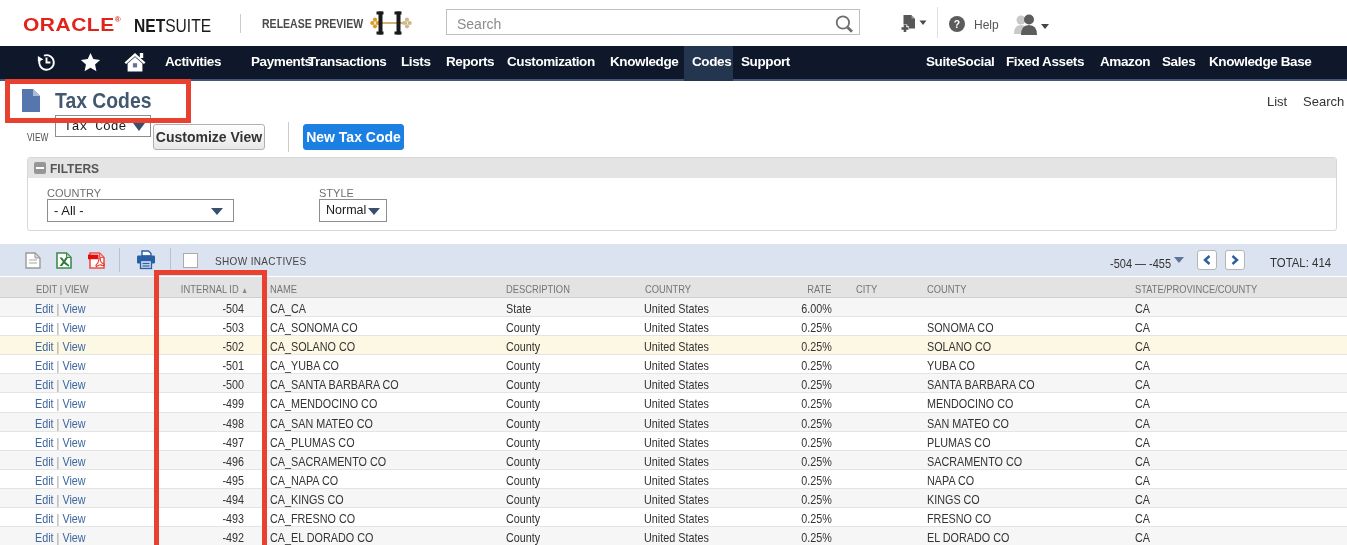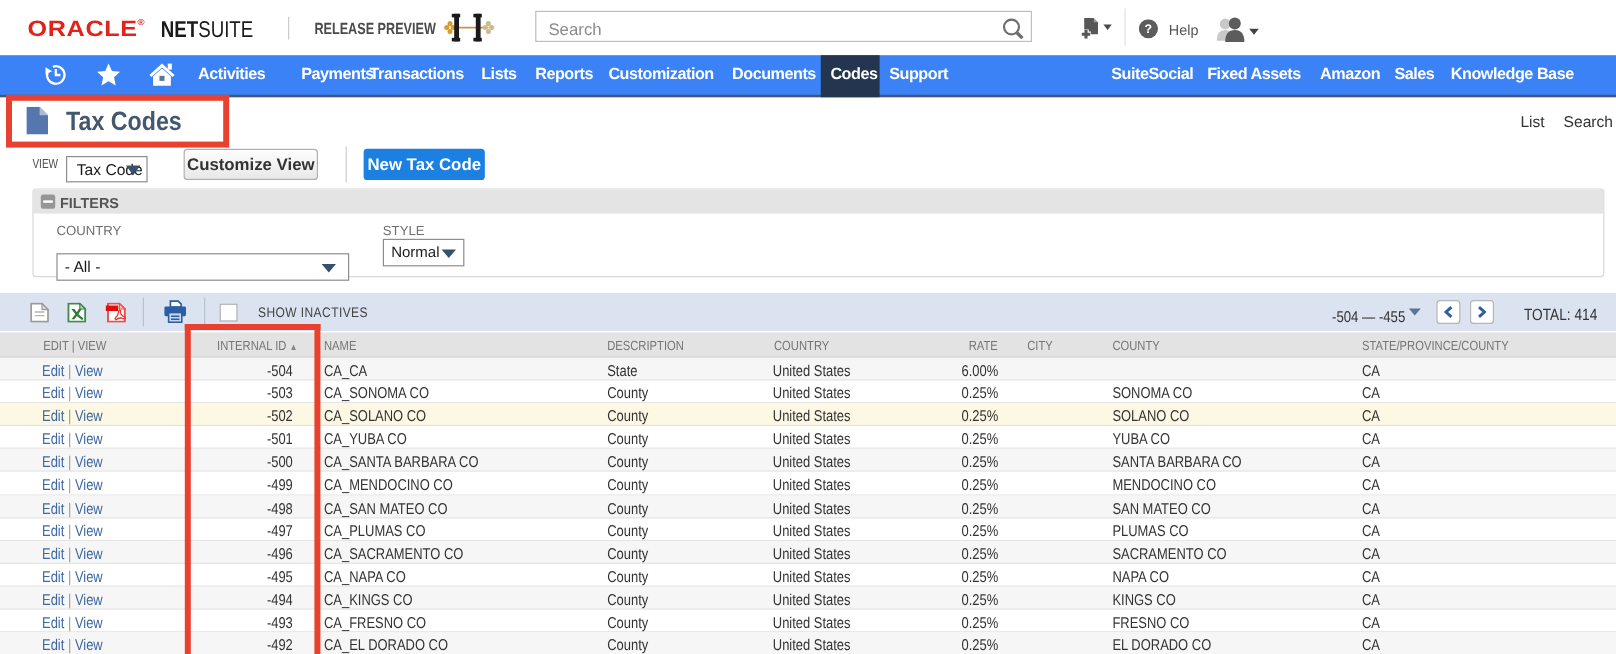--- a/index.html
+++ b/index.html
@@ -13,47 +13,47 @@
 #netsuite { position:absolute; left:134px; top:15px; font-size:19px; color:#1a1a1a; transform:scaleX(0.82); transform-origin:top left; }
 #netsuite b { font-weight:bold; }
 #topsep1 { position:absolute; left:240px; top:14px; width:1px; height:19px; background:#ccc; }
 #relprev { position:absolute; left:262px; top:16px; font-size:13.5px; font-weight:bold; color:#4a4a4a; transform:scaleX(0.78); transform-origin:top left; }
 #searchbox { position:absolute; left:446px; top:9px; width:414px; height:26px; border:1px solid #bfbfbf; background:#fff; }
 #searchbox .ph { position:absolute; left:10px; top:6px; font-size:14px; color:#8b8b8b; }
 #helptxt { position:absolute; left:974px; top:18px; font-size:12px; color:#555; }
 .vsep2 { position:absolute; left:937px; top:7px; width:1px; height:31px; background:#e0e0e0; }
 
 
-#navbar { position:absolute; left:0; top:46px; width:1347px; height:35px; box-sizing:border-box; background:#3b82f6; border-bottom:2px solid #41567a; }
+#navbar { position:absolute; left:0; top:46px; width:1347px; height:35px; box-sizing:border-box; background:#0f172a; border-bottom:2px solid #41567a; }
 #navbar .item { position:absolute; top:0; height:32px; line-height:32px; color:#fff; font-size:13.5px; font-weight:bold; letter-spacing:-0.4px; white-space:nowrap; }
 #setuptab { position:absolute; left:684px; top:0; width:49px; height:35px; background:#24364f; }
 
 
 #titleicon { position:absolute; left:22px; top:89px; width:18px; height:23px; }
 #titletxt { position:absolute; left:55px; top:88px; font-size:22px; font-weight:bold; color:#41586f; transform:scaleX(0.88); transform-origin:top left; }
 .lstxt { position:absolute; top:94px; font-size:13px; color:#333; }
 
 
 #viewlbl { position:absolute; left:27px; top:131px; font-size:11px; color:#4d4d4d; transform:scaleX(0.76); transform-origin:top left; }
 .selbox { position:absolute; background:#fff; border:1px solid #8d8d8d; font-size:13px; color:#1a1a1a; }
-#viewsel { left:55px; top:130px; width:68px; height:22px; }
+#viewsel { left:55px; top:115px; width:96px; height:22px;font-family:Liberation Mono, monospace; }
 .selbox .txt { position:absolute; left:6px; top:3px; }
 .caret { position:absolute; width:0; height:0; border-left:6px solid transparent; border-right:6px solid transparent; border-top:7px solid #37506e; }
 #custbtn { position:absolute; left:153px; top:124px; width:112px; height:26px; background:linear-gradient(#fefefe,#e8e8e8); border:1px solid #b0b0b0; border-radius:3px; text-align:center; font-size:14px; font-weight:bold; color:#333; line-height:24px; }
 #btnsep { position:absolute; left:288px; top:122px; width:1px; height:30px; background:#ccc; }
 #newbtn { position:absolute; left:303px; top:124px; width:101px; height:26px; background:#1b80e2; border:1px solid #1b80e2; border-radius:3px; text-align:center; font-size:14px; font-weight:bold; color:#fff; line-height:24px; }
 
 
 #filters { position:absolute; left:27px; top:157px; width:1310px; height:74px; border:1px solid #d8d8d8; border-radius:3px; background:#fff;text-align:right; }
 #filtershead { position:absolute; left:0; top:0; width:100%; height:20px; background:#e4e4e4; }
 #filtershead .minus { position:absolute; left:6px; top:4px; width:12px; height:12px; background:#969696; border-radius:2px; }
 #filtershead .minus::after { content:""; position:absolute; left:2px; top:5px; width:8px; height:2px; background:#fff; }
 #filtershead .t { position:absolute; left:22px; top:4px; font-size:12px; font-weight:bold; color:#555; }
 .flabel { position:absolute; font-size:11px; color:#6f6f6f; }
-#countrysel { left:47px; top:199px; width:244px; height:23px;margin-top:12px; }
+#countrysel { left:47px; top:199px; width:187px; height:23px; }
 #stylesel { left:319px; top:199px; width:68px; height:23px; }
 
 
 #toolbar { position:absolute; left:0; top:244px; width:1347px; height:32px; background:#dbe3f0; }
 .tsep { position:absolute; top:4px; width:1px; height:24px; background:#b9c2d2; }
 #chk { position:absolute; left:183px; top:9px; width:15px; height:15px; background:#fff; border:1px solid #ababab; }
 #showin { position:absolute; left:215px; top:11px; font-size:11.5px; color:#444; letter-spacing:0.4px; transform:scaleX(0.87); transform-origin:top left; }
 #pagetxt { position:absolute; left:1110px; top:12px; font-size:13px; color:#333; transform:scaleX(0.845); transform-origin:top left; }
 .pgbtn { position:absolute; top:6px; width:20px; height:20px; background:#fff; border:1px solid #b5b5b5; border-radius:3px; color:#2d5e9e; font-weight:bold; font-size:13px; text-align:center; line-height:18px; }
 #totaltxt { position:absolute; left:1270px; top:11px; font-size:13.5px; color:#333; transform:scaleX(0.845); transform-origin:top left; }
@@ -163,21 +163,21 @@
     <path d="M11 1 L21.5 10.4 L19.9 12.1 L11 4.2 L2.1 12.1 L0.5 10.4 Z" fill="#fff"></path>
     <path d="M3.6 11.5 L11 5 L18.4 11.5 L18.4 19.5 L3.6 19.5 Z" fill="#fff"></path>
     <rect x="8.9" y="11.2" width="4.2" height="4.2" fill="#5f7498"></rect>
   </svg>
   <div class="item" style="left:165px;">Activities</div>
   <div class="item" style="left:251px;text-align:center;">Payments</div>
   <div class="item" style="left:308px;">Transactions</div>
   <div class="item" style="left:401px;">Lists</div>
   <div class="item" style="left:446px;">Reports</div>
   <div class="item" style="left:507px;">Customization</div>
-  <div class="item" style="left:610px;">Documents</div>
+  <div class="item" style="left:610px;">Knowledge</div>
   <div id="setuptab"></div>
   <div class="item" style="left:692px;">Codes</div>
   <div class="item" style="left:741px;">Support</div>
   <div class="item" style="left:926px;">SuiteSocial</div>
   <div class="item" style="left:1006px;">Fixed Assets</div>
   <div class="item" style="left:1100px;">Amazon</div>
   <div class="item" style="left:1162px;">Sales</div>
   <div class="item" style="left:1209px;">Knowledge Base</div>
 </div>
 

